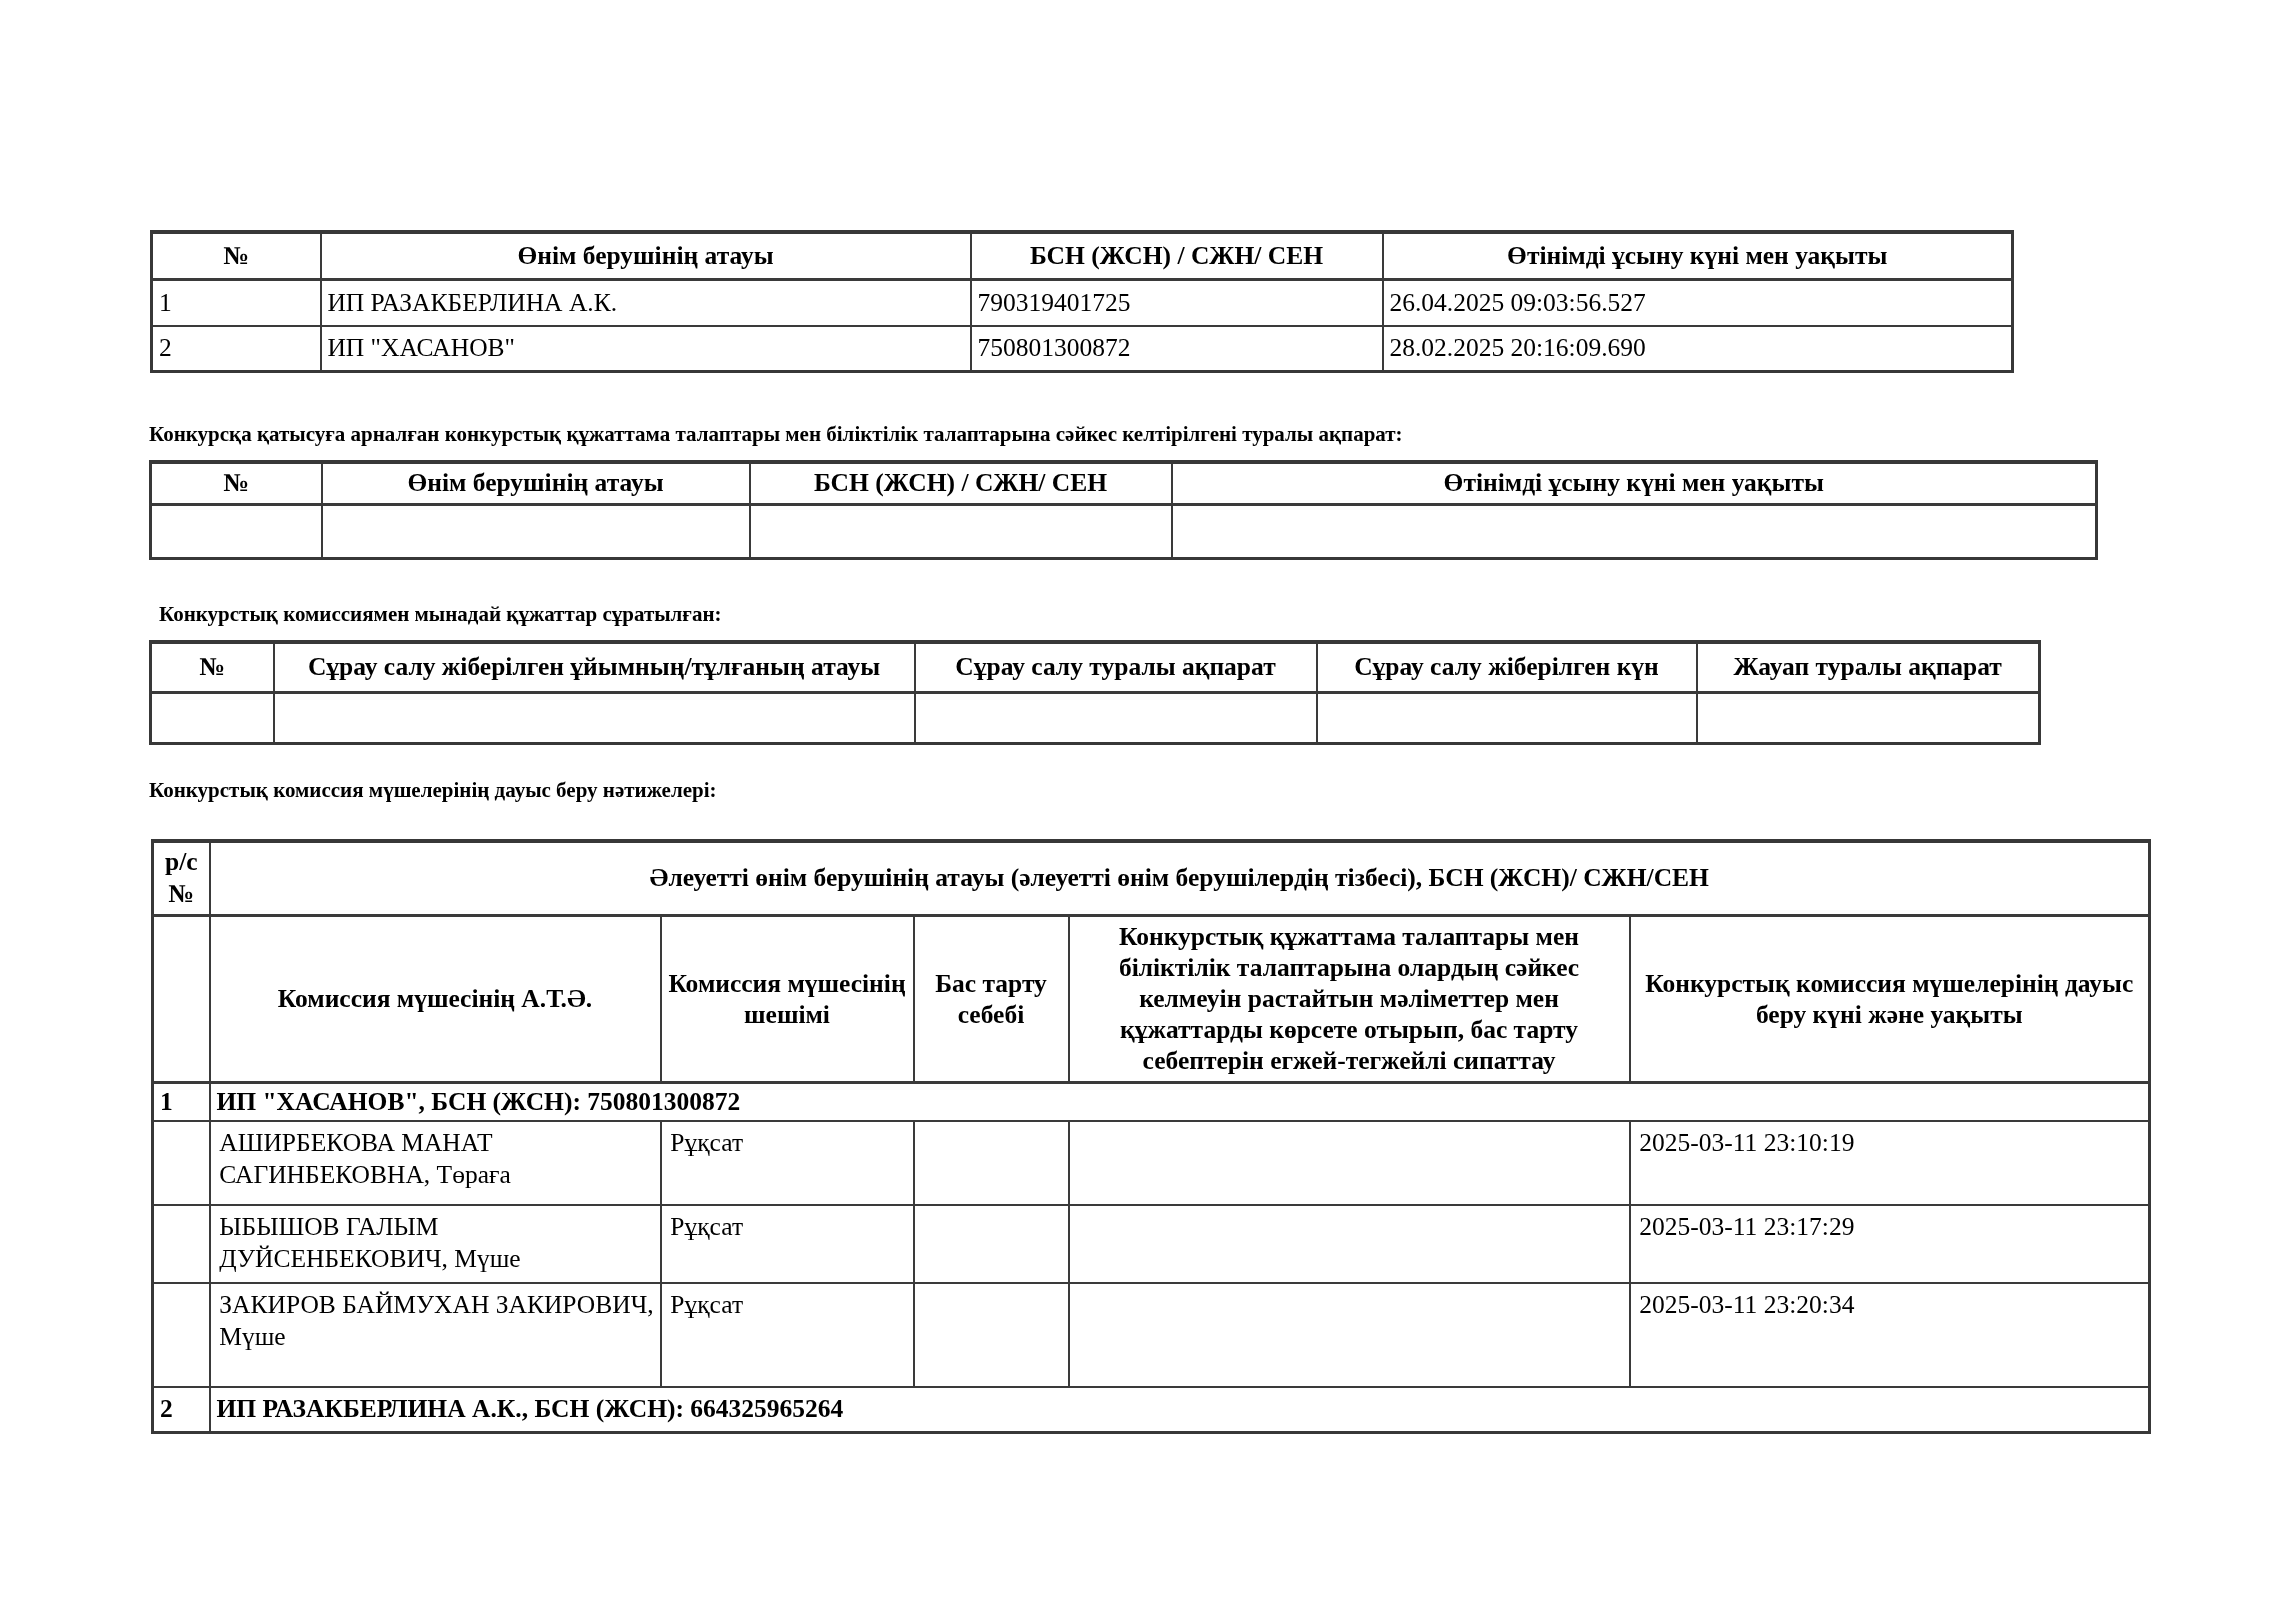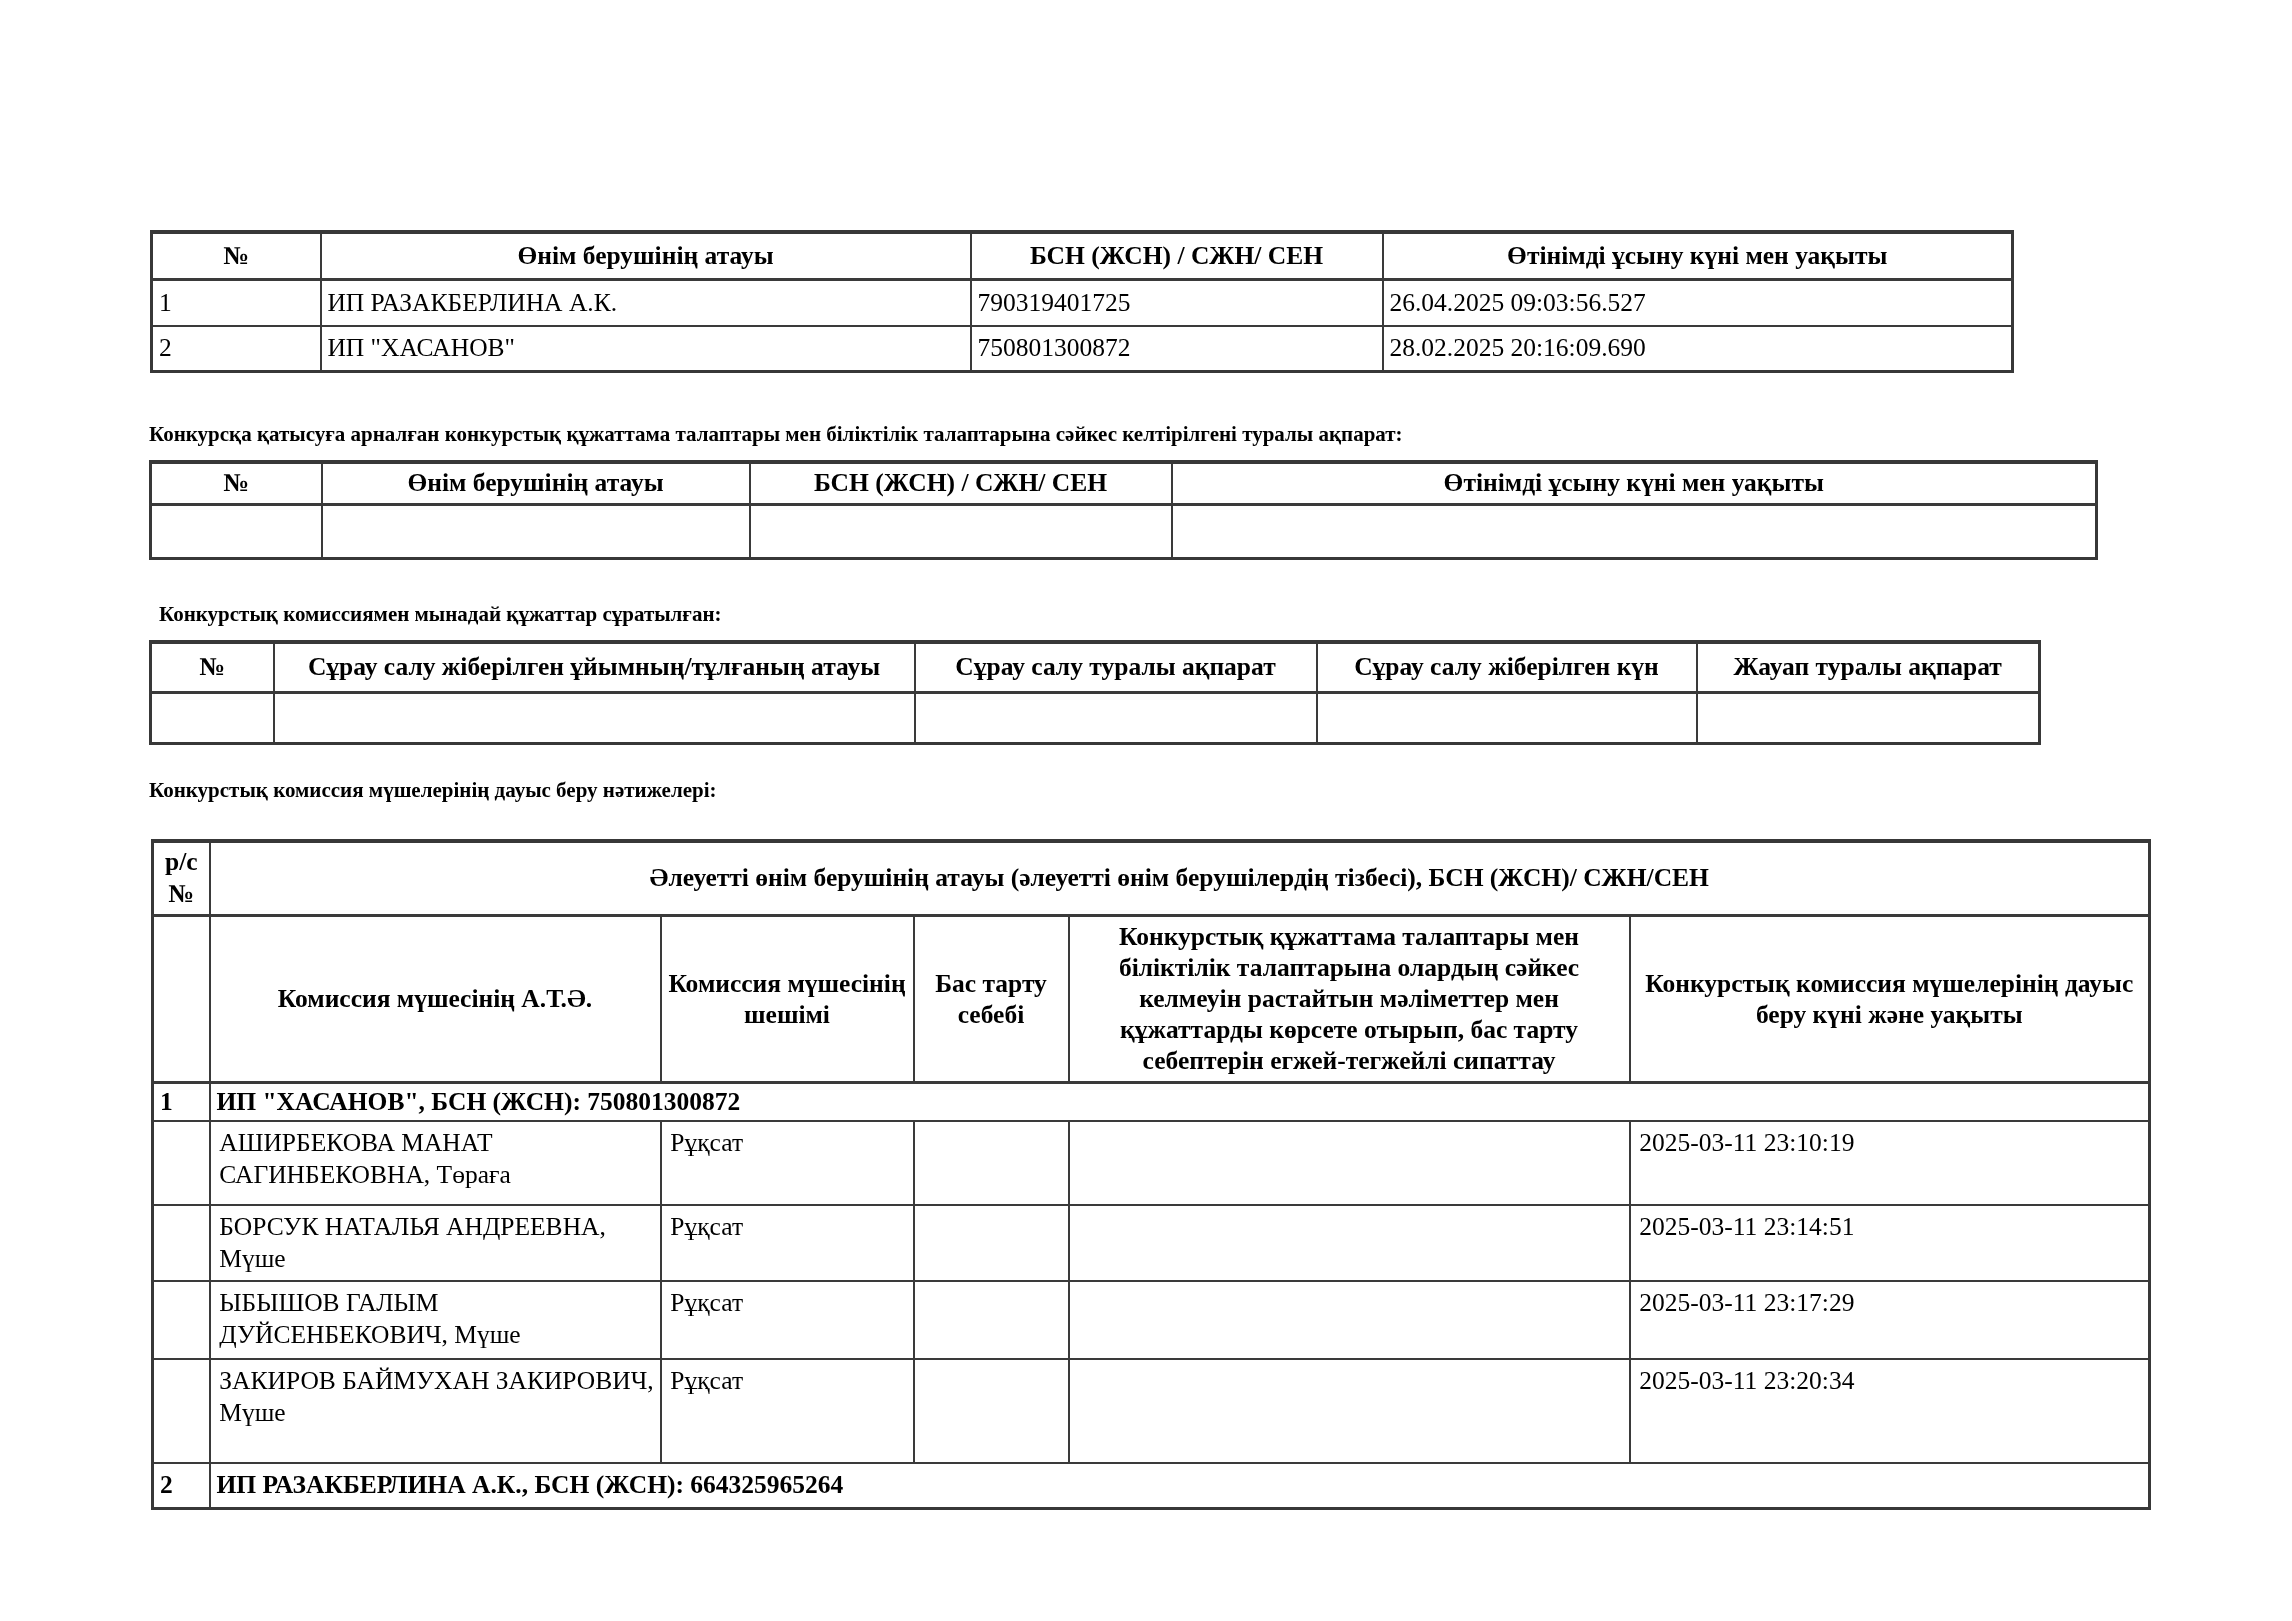--- a/index.html
+++ b/index.html
@@ -180,28 +180,20 @@
         <td colspan="5" class="group-title">ИП "ХАСАНОВ", БСН (ЖСН): 750801300872</td>
       </tr>
       <tr class="r82 member-row">
         <td></td>
         <td>АШИРБЕКОВА МАНАТ САГИНБЕКОВНА, Төраға</td>
         <td>Рұқсат</td>
         <td></td>
         <td></td>
         <td>2025-03-11 23:10:19</td>
       </tr>
-      <tr class="r78 member-row">
-        <td></td>
-        <td>БОРСУК НАТАЛЬЯ АНДРЕЕВНА, Мүше</td>
-        <td>Рұқсат</td>
-        <td></td>
-        <td></td>
-        <td>2025-03-11 23:14:51</td>
-      </tr>
       <tr class="r80 member-row">
         <td></td>
         <td>ЫБЫШОВ ГАЛЫМ ДУЙСЕНБЕКОВИЧ, Мүше</td>
         <td>Рұқсат</td>
         <td></td>
         <td></td>
         <td>2025-03-11 23:17:29</td>
       </tr>
       <tr class="r83 member-row">
         <td></td>

